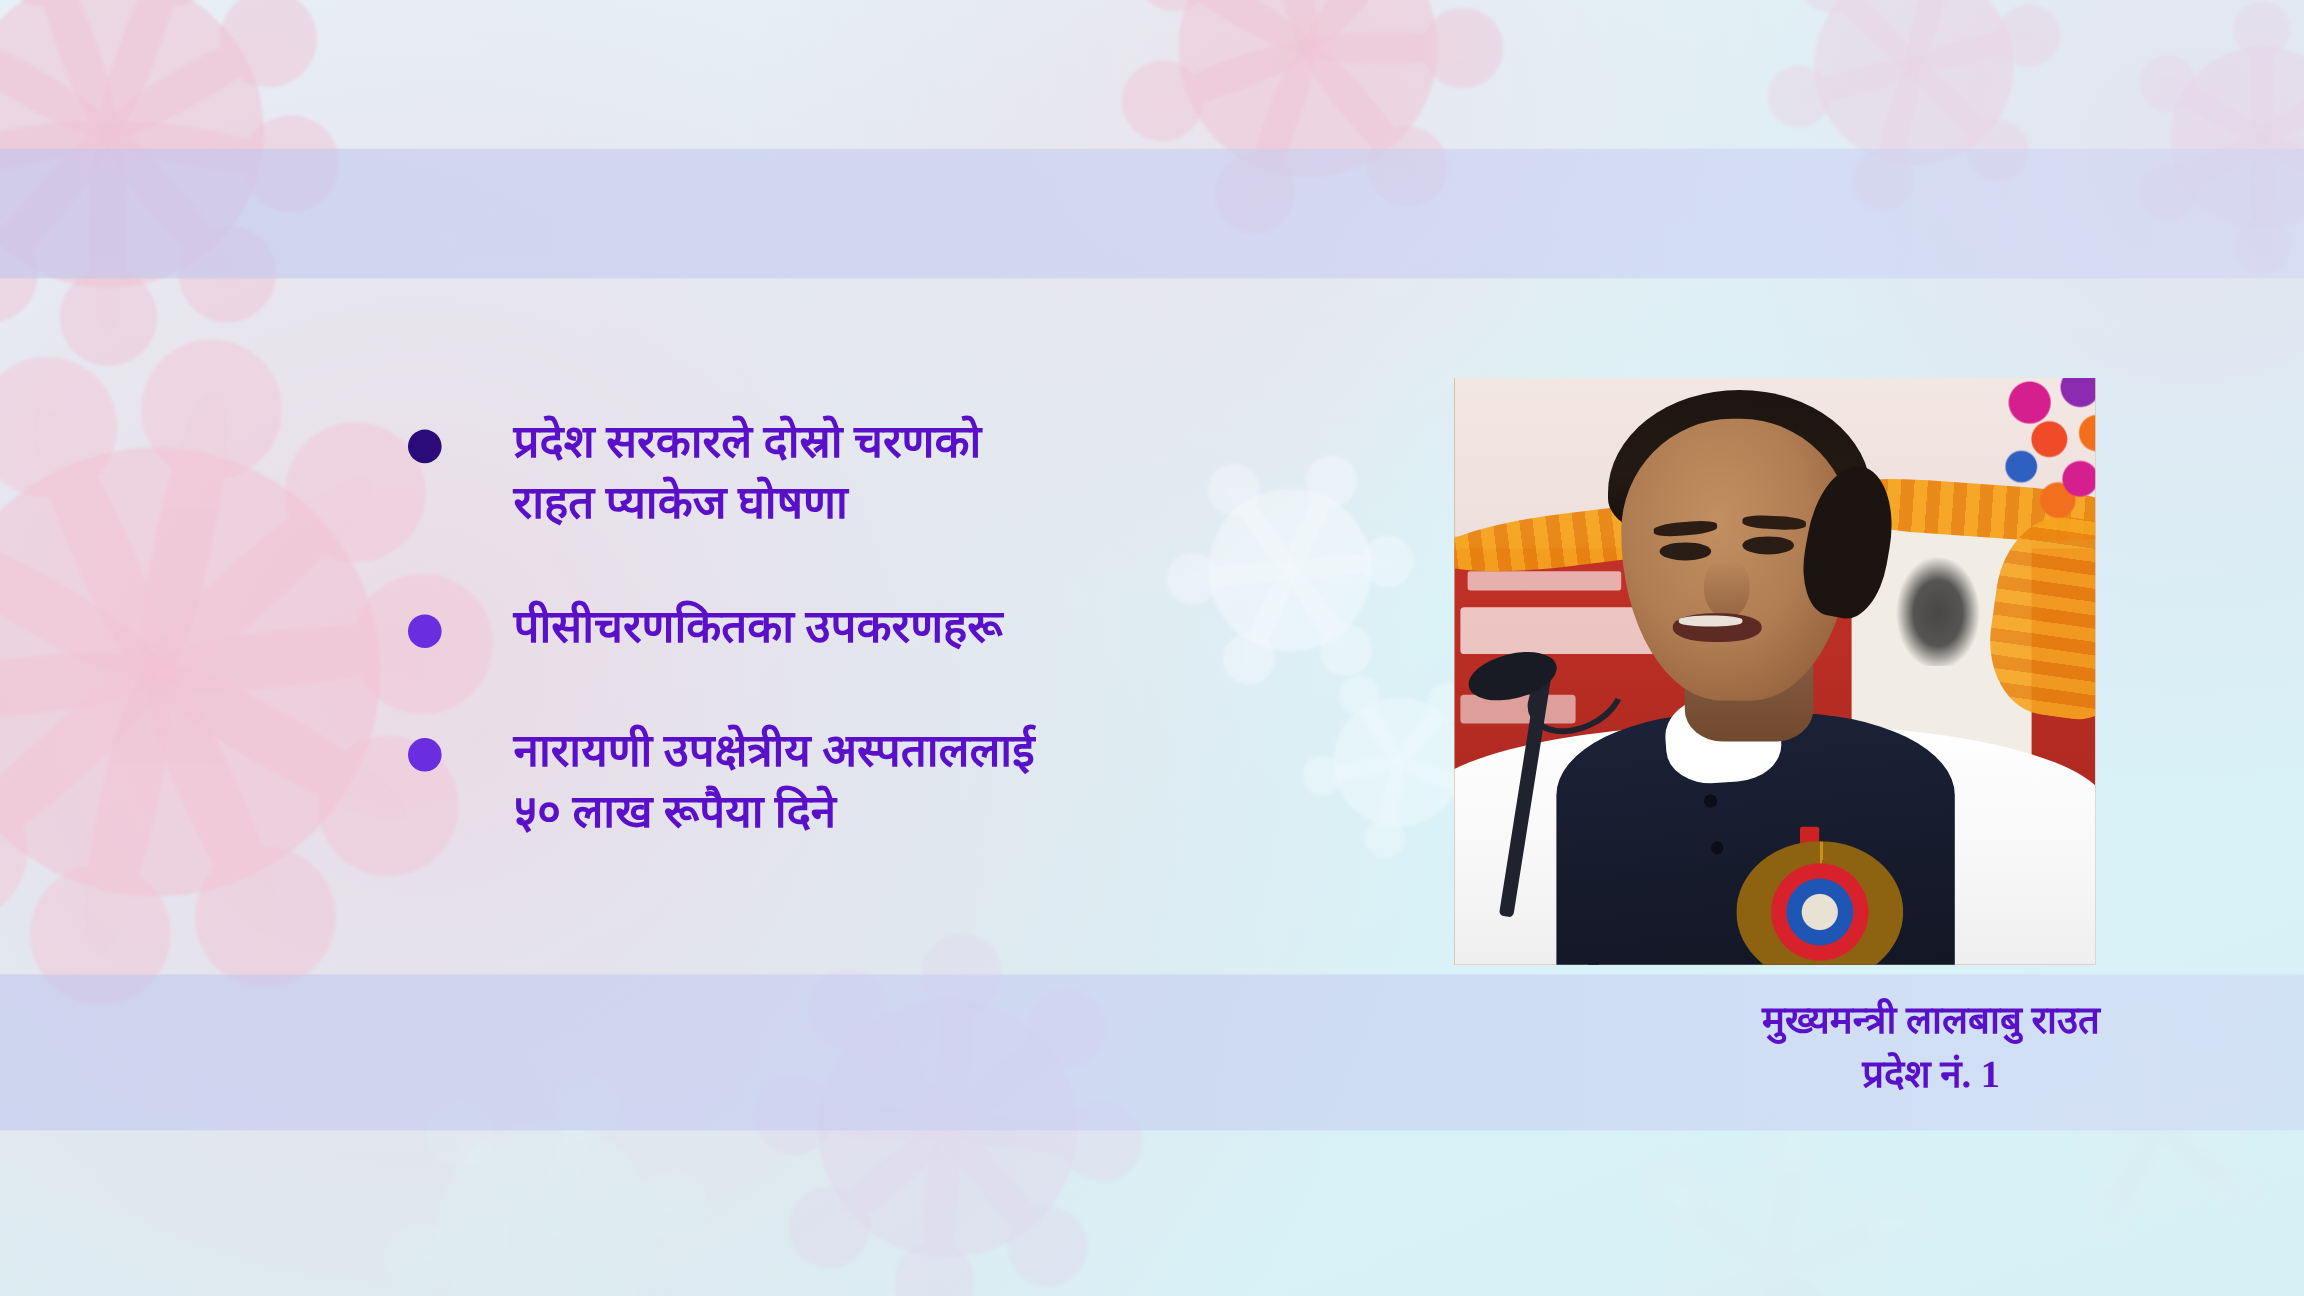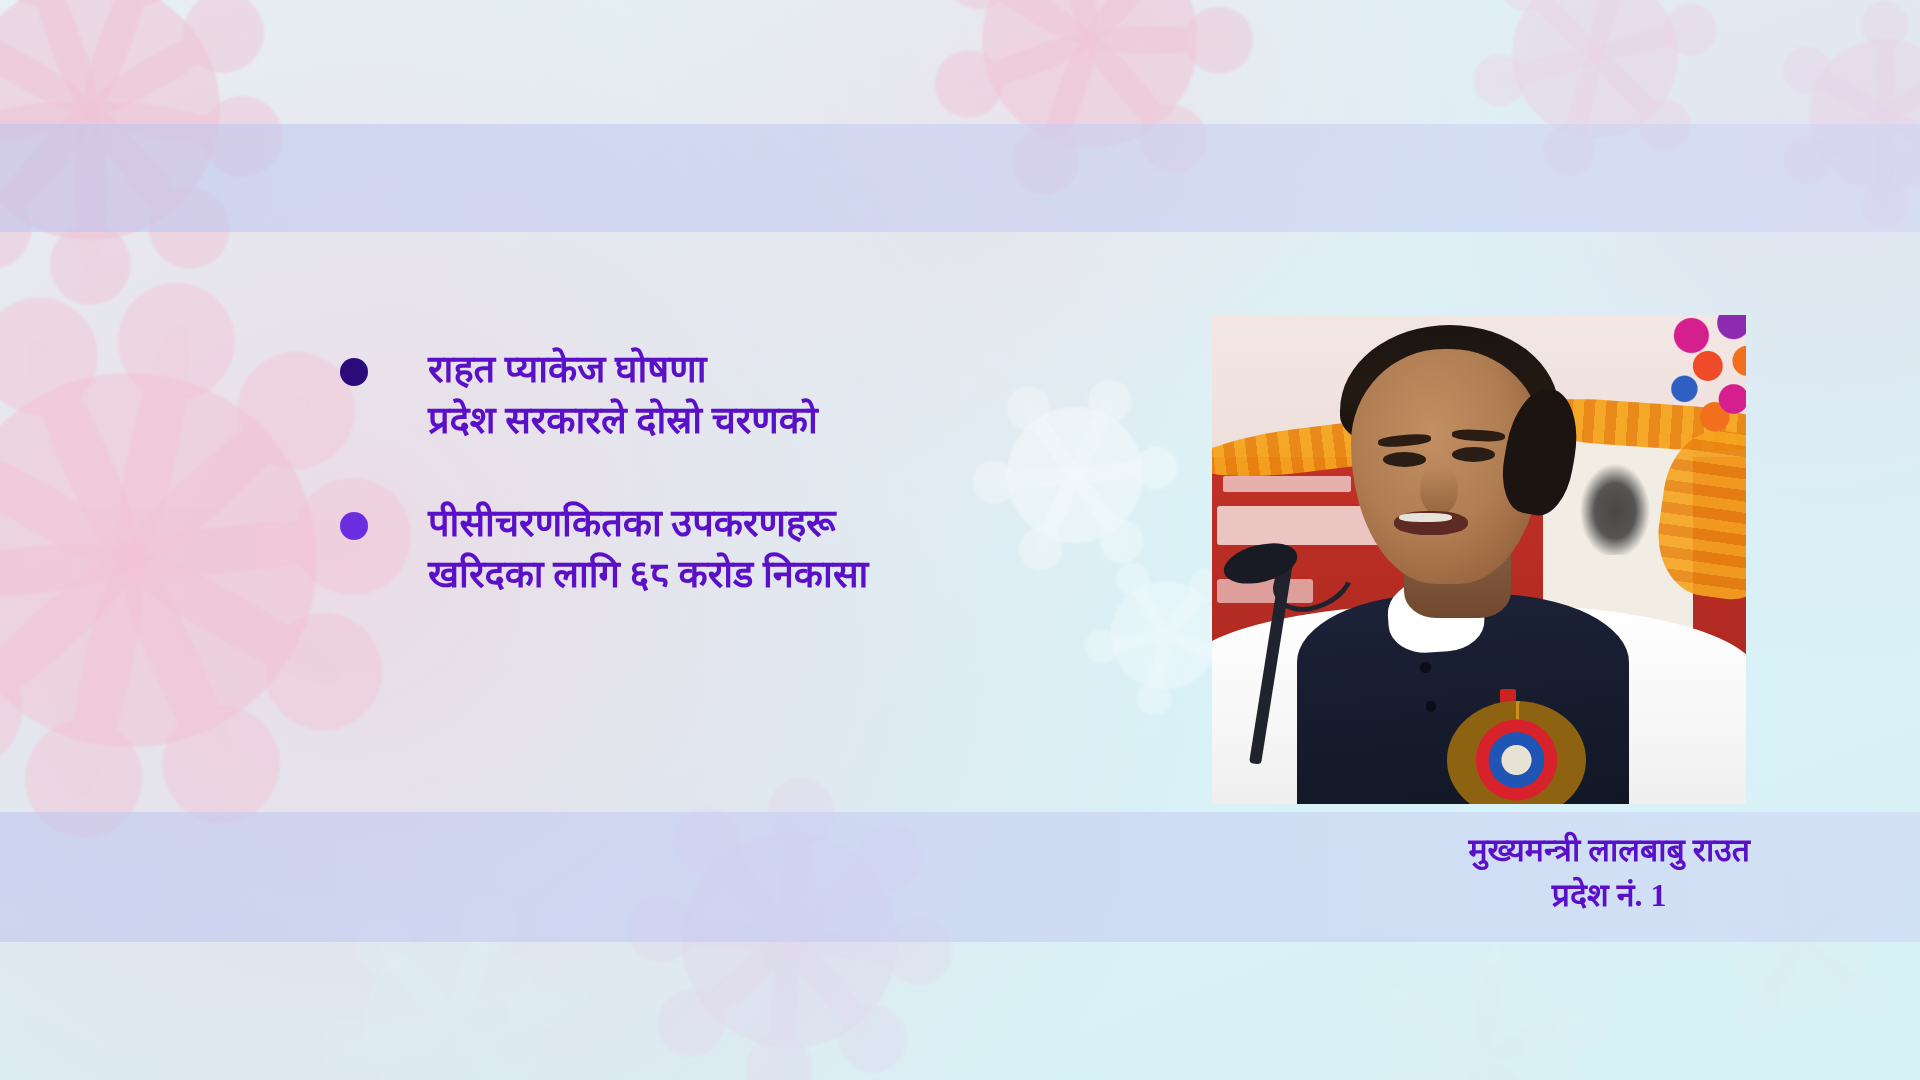--- a/index.html
+++ b/index.html
@@ -360,33 +360,39 @@
   </div>
 
   <div class="banner" id="title-banner"></div>
 
 
   <div id="bullets">
 
     <div class="bullet-row">
       <span class="dot"></span>
       <div class="bullet-text">
+        <div>प्रदेश सरकारले दोस्रो चरणको</div>
         <div>राहत प्याकेज घोषणा</div>
-        <div>प्रदेश सरकारले दोस्रो चरणको</div>
       </div>
     </div>
 
     <div class="bullet-row">
       <span class="dot"></span>
       <div class="bullet-text">
         <div>पीसीचरणकितका उपकरणहरू</div>
-        <div>खरिदका लागि ६८ करोड निकासा</div>
       </div>
     </div>
 
+    <div class="bullet-row">
+      <span class="dot"></span>
+      <div class="bullet-text">
+        <div>नारायणी उपक्षेत्रीय अस्पताललाई</div>
+        <div>५० लाख रूपैया  दिने</div>
+      </div>
+    </div>
 
   </div>
 
   <div id="photo-frame">
     <div class="ph ph-wallpaper"></div>
     <div class="ph ph-redtop"></div>
     <div class="ph ph-redbanner"></div>
     <div class="ph ph-whitepanel"></div>
     <div class="ph ph-logo"></div>
     <div class="ph ph-bannertext1"></div>

